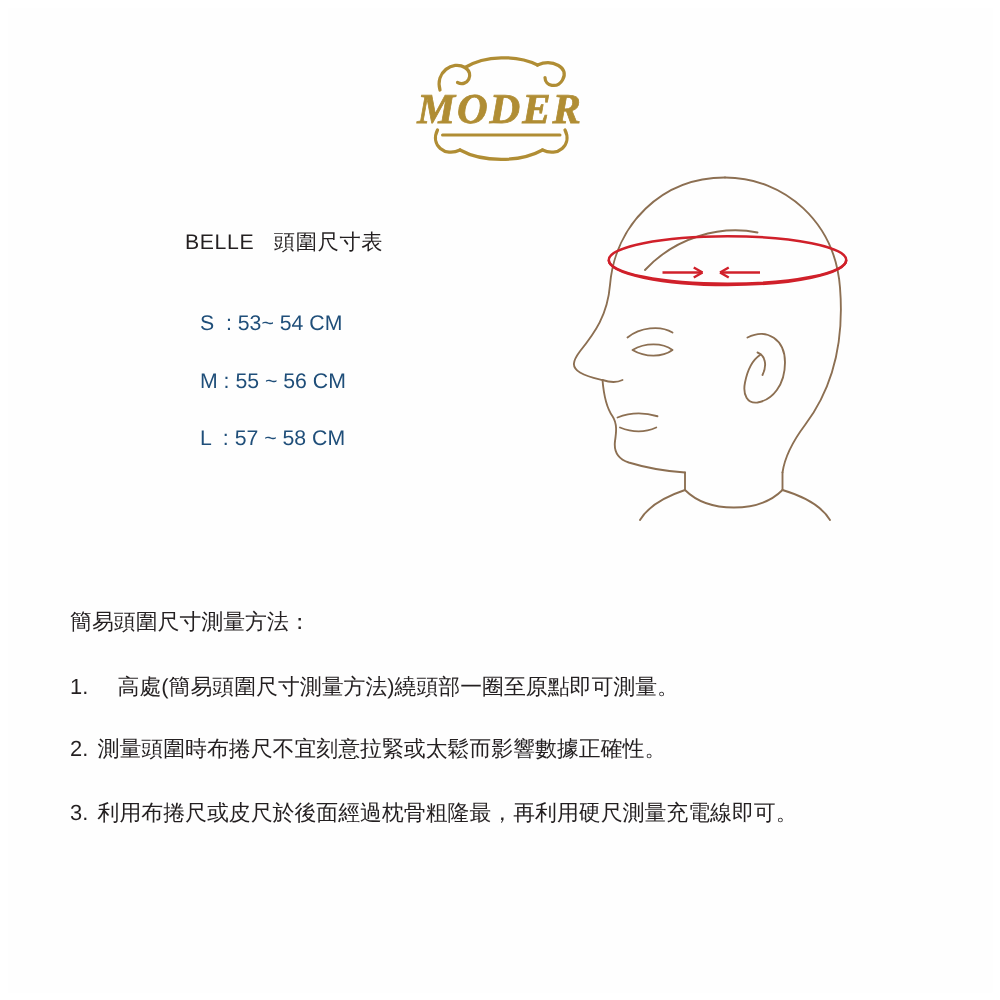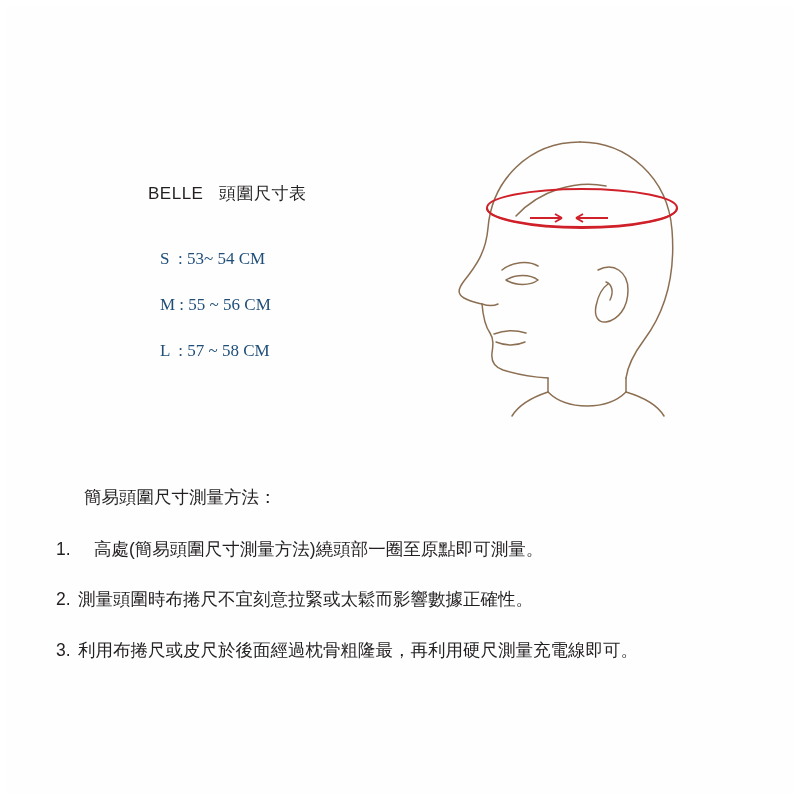--- a/index.html
+++ b/index.html
@@ -59,21 +59,20 @@
     margin: 0;
     padding: 0;
     list-style: none;
   }
   .size-item {
     color: #1f4e79;
     font-size: 17px;
     white-space: pre;
     margin-top: 26px;
     padding-left: 12px;
-    font-family: Liberation Serif, serif;
   }
   .size-item.first { margin-top: 44px; }
 
   
   .head-art {
     position: absolute;
     left: 430px;
     top: 120px;
     width: 300px;
     height: 310px;
@@ -84,21 +83,20 @@
     position: absolute;
     left: 56px;
     top: 485px;
     width: 700px;
     color: #231f20;
   }
   .instr-heading {
     font-size: 17.5px;
     margin-bottom: 26px;
     white-space: pre;
-    margin-left: 28px;
   }
   .instr-list {
     margin: 0;
     padding: 0;
     list-style: none;
   }
   .instr-item {
     font-size: 17.5px;
     line-height: 1.62;
     margin-bottom: 22px;
@@ -115,20 +113,38 @@
   .instr-text .cont {
     display: block;
     padding-left: 16px;
   }
 </style>
 </head>
 <body>
 
 <div class="page">
 
+  <div class="logo-wrap">
+    <svg class="logo-svg" width="180" height="100" viewBox="0 0 180 100">
+      <g fill="none" stroke="#b08d34" stroke-width="2.6" stroke-linecap="round">
+
+        <path d="M42 34 C38 20 52 10 62 16 C70 21 64 32 56 28"></path>
+        <path d="M62 16 C78 6 104 6 120 14"></path>
+        <path d="M120 14 C132 9 146 16 140 26 C136 33 126 31 126 24"></path>
+
+        <path d="M40 66 C34 78 46 88 58 82"></path>
+        <path d="M58 82 C76 92 106 92 124 82"></path>
+        <path d="M124 82 C136 88 148 78 142 66"></path>
+      </g>
+
+      <text x="90" y="60" text-anchor="middle" font-family="'Liberation Serif', serif" font-size="34" font-weight="bold" font-style="italic" fill="#b08d34" stroke="#b08d34" stroke-width="0.6" letter-spacing="1.5">MODER</text>
+
+      <path d="M44 70 L138 70" stroke="#b08d34" stroke-width="2.4" fill="none" stroke-linecap="round"></path>
+    </svg>
+  </div>
 
   <div class="chart-block">
     <div class="chart-title">BELLE   頭圍尺寸表</div>
     <ul class="size-list">
       <li class="size-item first">S  : 53~ 54 CM</li>
       <li class="size-item">M : 55 ~ 56 CM</li>
       <li class="size-item">L  : 57 ~ 58 CM</li>
     </ul>
   </div>
 

